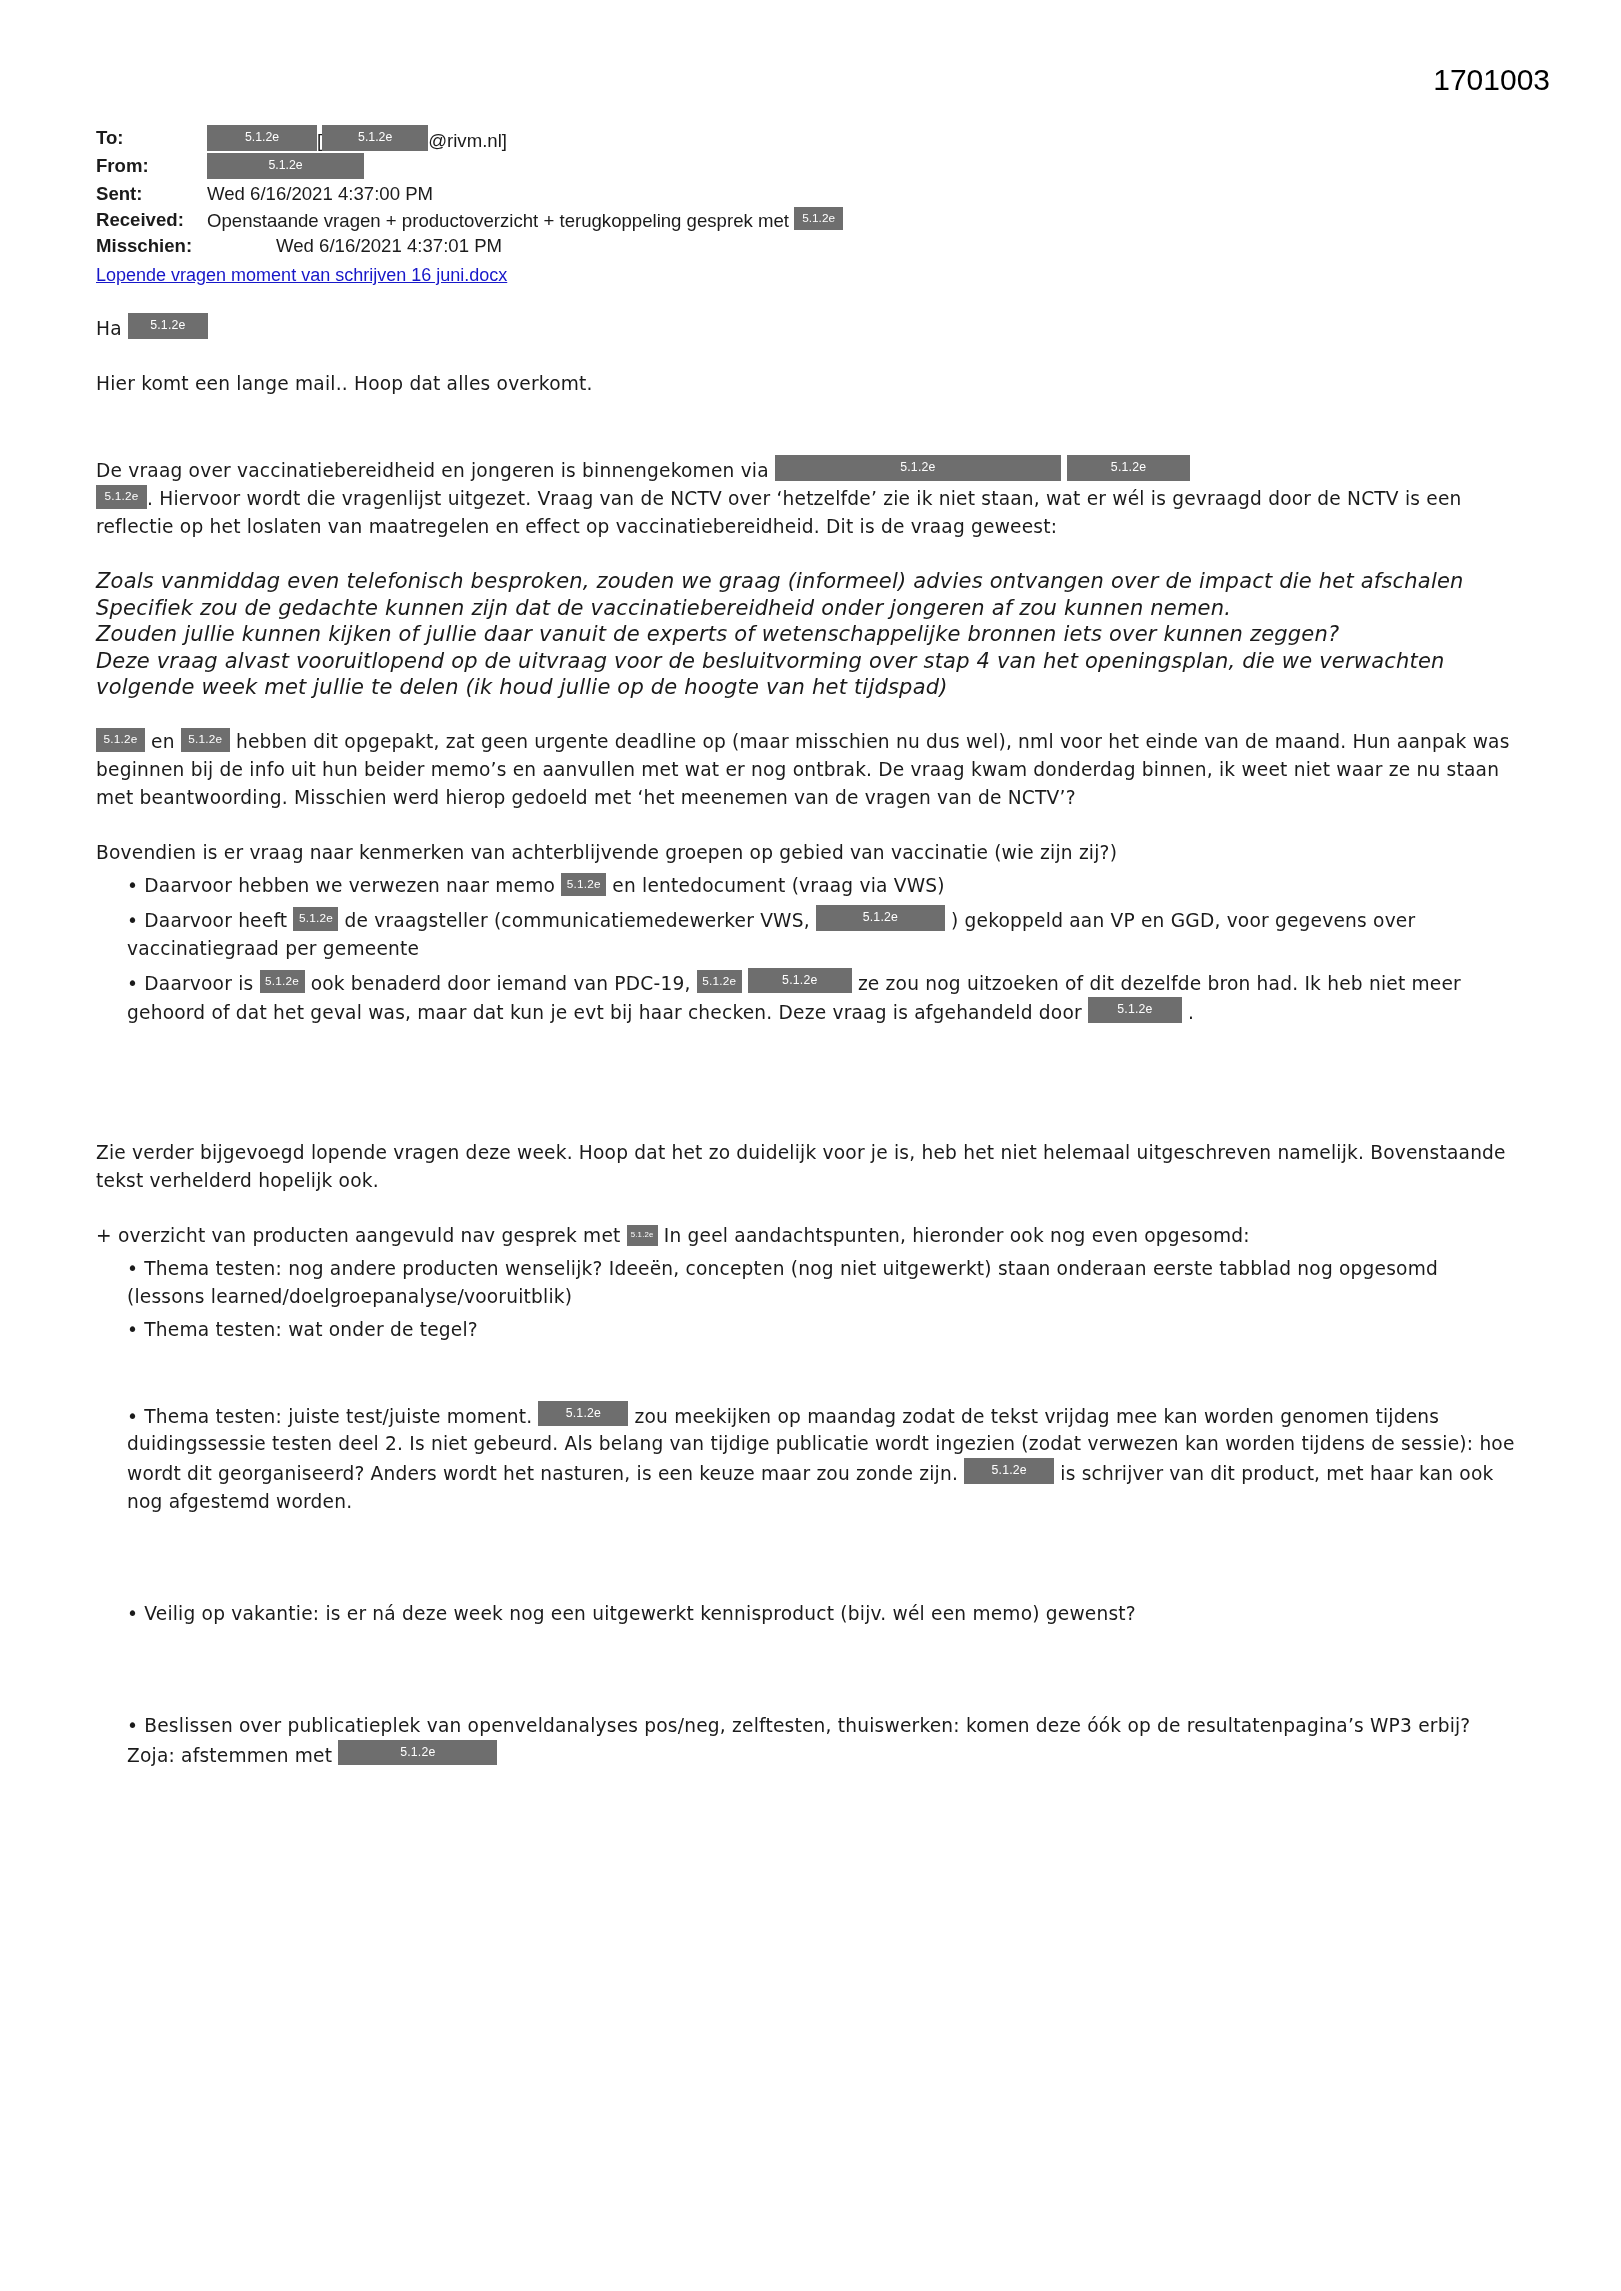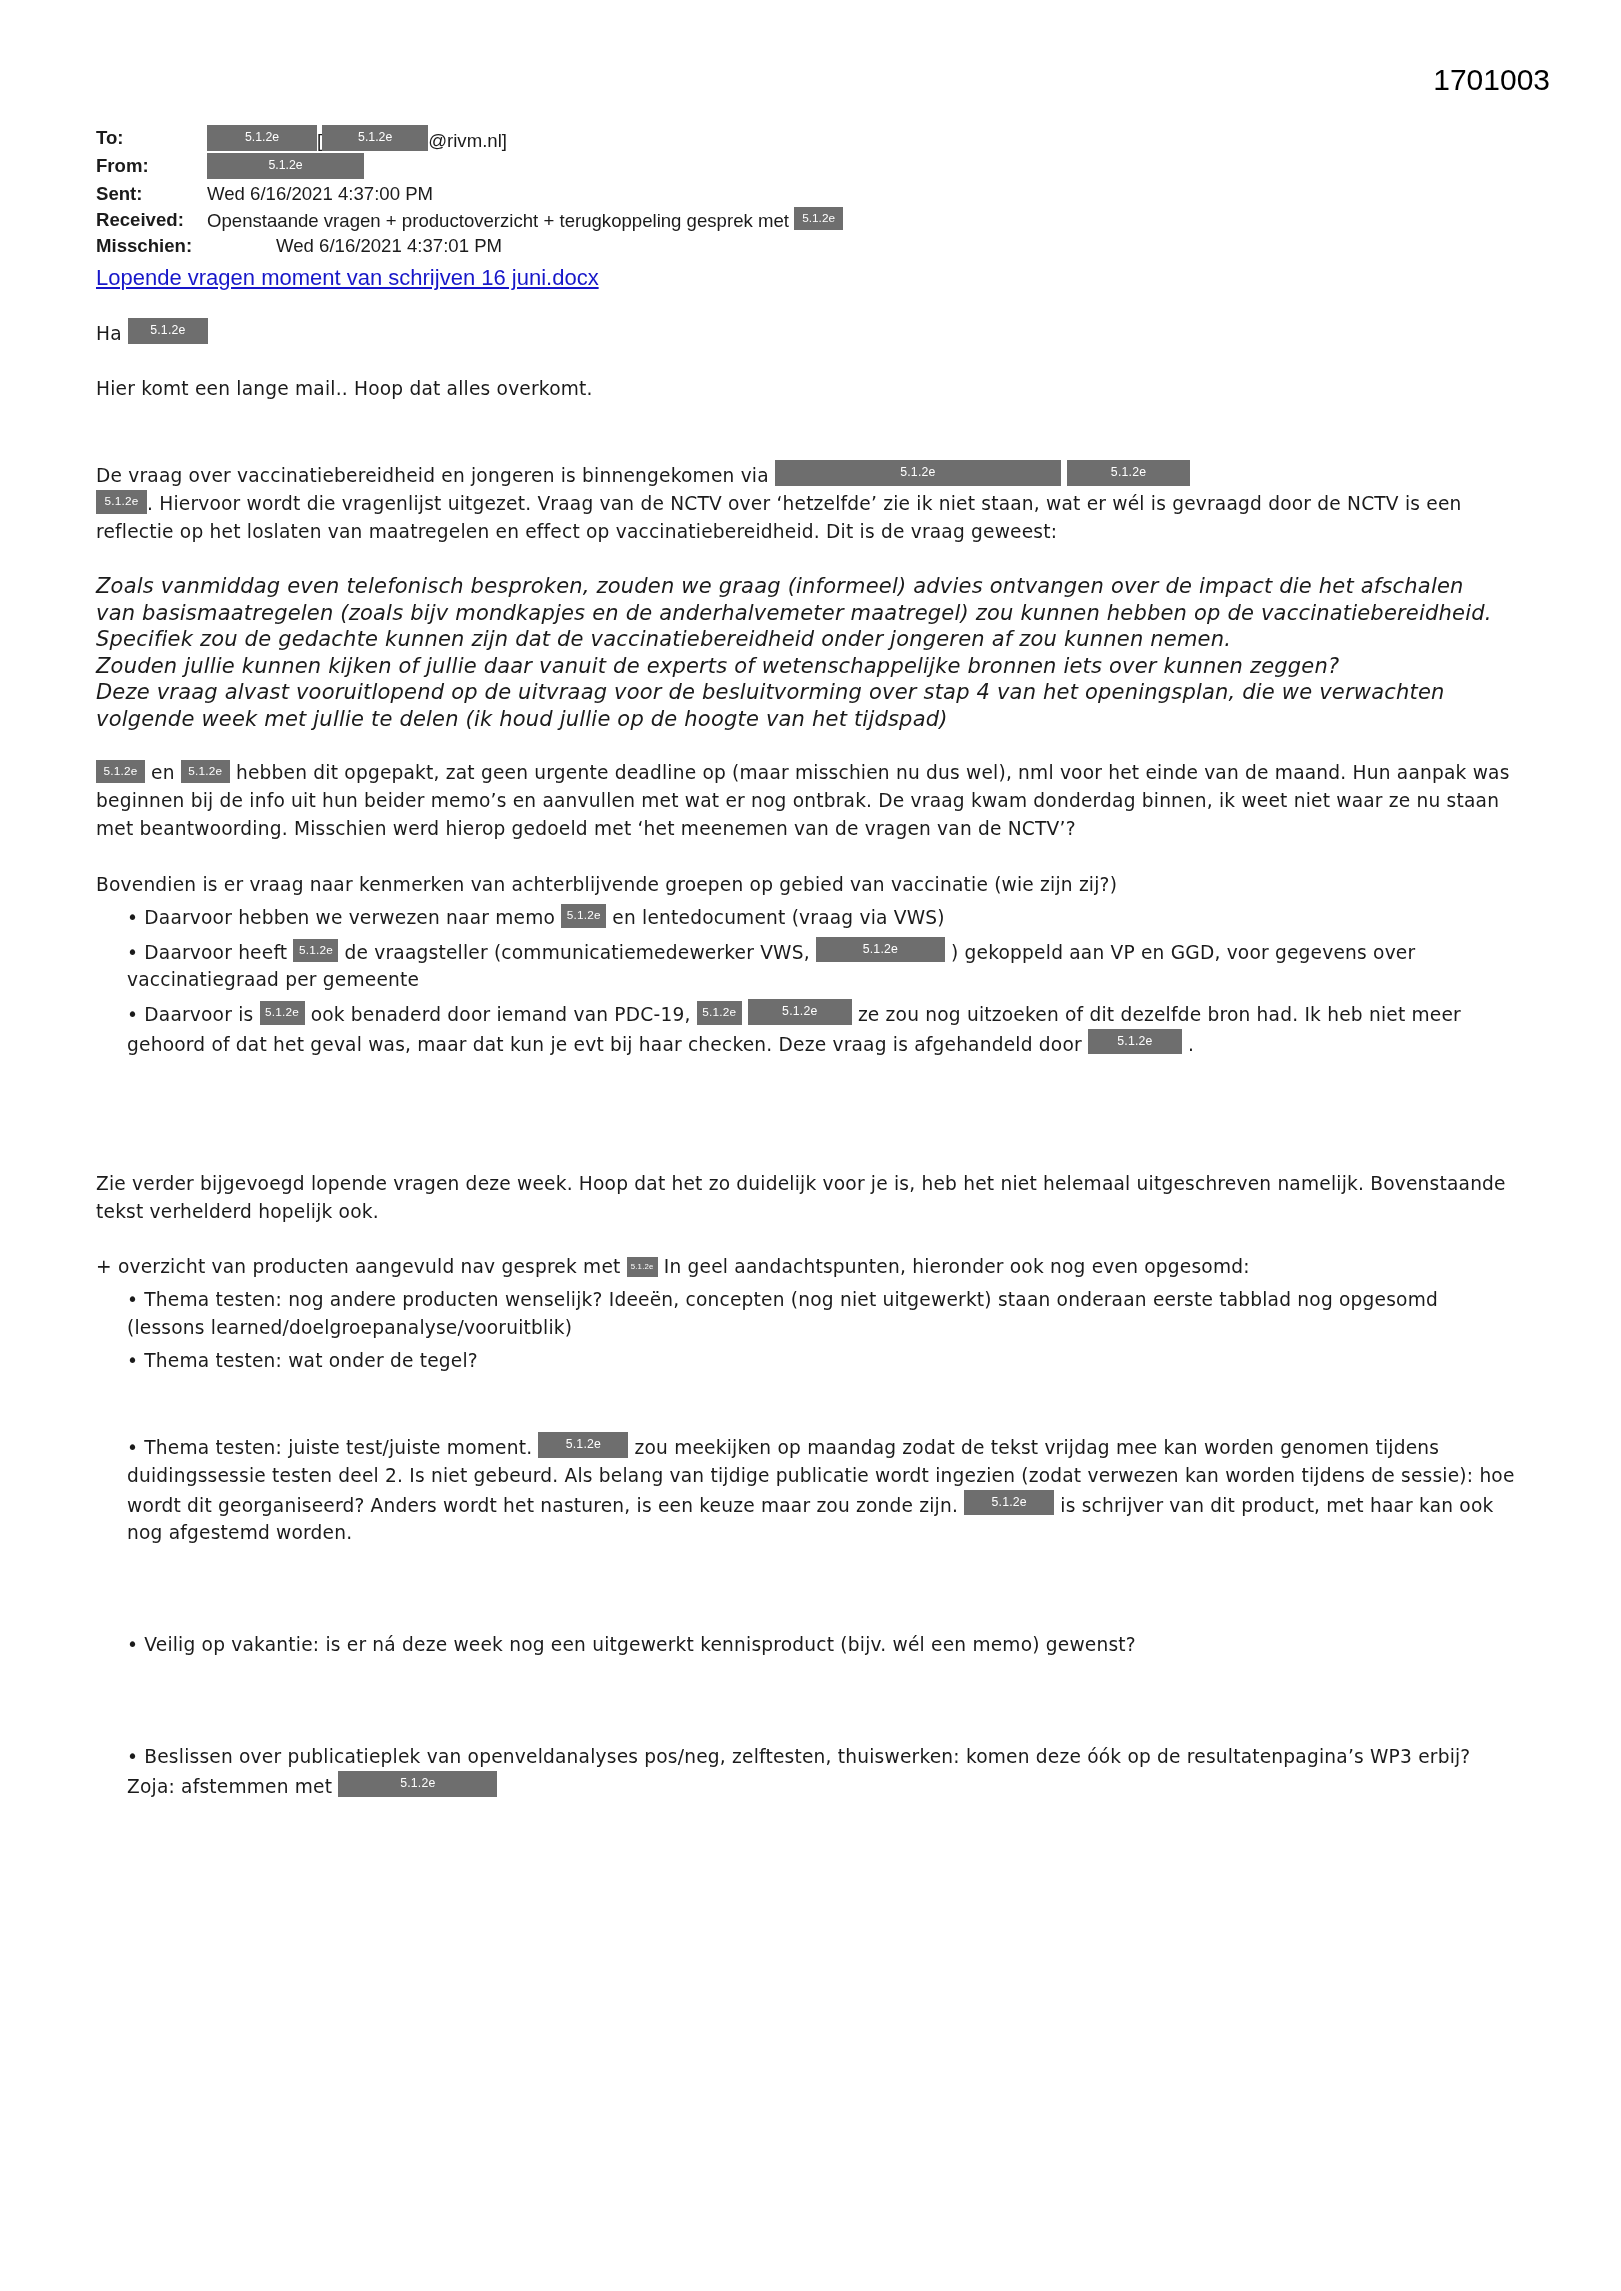--- a/index.html
+++ b/index.html
@@ -22,21 +22,21 @@
     display: flex;
     font-family: "Liberation Sans", sans-serif;
     font-size: 18.6px; line-height: 25.5px;
   }
   .hdr-label { font-weight: bold; min-width: 111px; }
   .hdr-value { flex: 1; }
   .hdr-value.indent { padding-left: 69px; }
   .attachment {
     display: inline-block; margin-top: 6.9px;
     font-family: "Liberation Sans", sans-serif;
-    font-size: 22px; color: #1717c9;
+    font-size: 18px; color: #1717c9;
     text-decoration: underline; cursor: pointer;
   }
 
   
   .block { font-size: 18.6px; line-height: 28px; letter-spacing: 0.2px; }
   .bullet { margin-left: 31px; }
   .quote  { font-style: italic; font-size: 21px; line-height: 26.5px; }
 
   .gap-sm  { margin-top: 4.9px; }
   .gap-md  { margin-top: 27.4px; }
@@ -84,21 +84,20 @@
           <span class="hdr-value indent">Wed 6/16/2021 4:37:01 PM</span>
         </div>
       </div>
     <a class="attachment">Lopende vragen moment van schrijven 16 juni.docx</a>
     <div id="email-body">
         <div class="block  gap-md">Ha <span class="redact" style="min-width: 80px;">5.1.2e</span></div>
         <div class="block  gap-md">Hier komt een lange mail.. Hoop dat alles overkomt.</div>
         <div class="block  gap-lg">De vraag over vaccinatiebereidheid en jongeren is binnengekomen via <span class="redact" style="min-width: 286px;">5.1.2e</span> <span class="redact" style="min-width: 123px;">5.1.2e</span><br><span class="redact sm" style="min-width: 51px;">5.1.2e</span>. Hiervoor wordt die vragenlijst uitgezet. Vraag van de NCTV over ‘hetzelfde’ zie ik niet staan, wat er wél is gevraagd door de NCTV is een reflectie op het loslaten van maatregelen en effect op vaccinatiebereidheid. Dit is de vraag geweest:</div>
         <div class="block quote gap-md">
           <div>Zoals vanmiddag even telefonisch besproken, zouden we graag (informeel) advies ontvangen over de impact die het afschalen</div>
-          <div>van basismaatregelen (zoals bijv mondkapjes en de anderhalvemeter maatregel) zou kunnen hebben op de vaccinatiebereidheid.</div>
           <div>Specifiek zou de gedachte kunnen zijn dat de vaccinatiebereidheid onder jongeren af zou kunnen nemen.</div>
           <div>Zouden jullie kunnen kijken of jullie daar vanuit de experts of wetenschappelijke bronnen iets over kunnen zeggen?</div>
           <div>Deze vraag alvast vooruitlopend op de uitvraag voor de besluitvorming over stap 4 van het openingsplan, die we verwachten</div>
           <div>volgende week met jullie te delen (ik houd jullie op de hoogte van het tijdspad)</div>
         </div>
         <div class="block  gap-md"><span class="redact sm" style="min-width: 49px;">5.1.2e</span> en <span class="redact sm" style="min-width: 49px;">5.1.2e</span> hebben dit opgepakt, zat geen urgente deadline op (maar misschien nu dus wel), nml voor het einde van de maand. Hun aanpak was beginnen bij de info uit hun beider memo’s en aanvullen met wat er nog ontbrak. De vraag kwam donderdag binnen, ik weet niet waar ze nu staan met beantwoording. Misschien werd hierop gedoeld met ‘het meenemen van de vragen van de NCTV’?</div>
         <div class="block  gap-md">Bovendien is er vraag naar kenmerken van achterblijvende groepen op gebied van vaccinatie (wie zijn zij?)</div>
         <div class="block bullet gap-sm">• Daarvoor hebben we verwezen naar memo <span class="redact sm" style="min-width: 45px;">5.1.2e</span> en lentedocument (vraag via VWS)</div>
         <div class="block bullet gap-sm">• Daarvoor heeft <span class="redact sm" style="min-width: 45px;">5.1.2e</span> de vraagsteller (communicatiemedewerker VWS, <span class="redact" style="min-width: 129px;">5.1.2e</span> ) gekoppeld aan VP en GGD, voor gegevens over vaccinatiegraad per gemeente</div>
         <div class="block bullet gap-sm">• Daarvoor is <span class="redact sm" style="min-width: 45px;">5.1.2e</span> ook benaderd door iemand van PDC-19, <span class="redact sm" style="min-width: 45px;">5.1.2e</span> <span class="redact" style="min-width: 104px;">5.1.2e</span> ze zou nog uitzoeken of dit dezelfde bron had. Ik heb niet meer gehoord of dat het geval was, maar dat kun je evt bij haar checken. Deze vraag is afgehandeld door <span class="redact" style="min-width: 94px;">5.1.2e</span> .</div>

